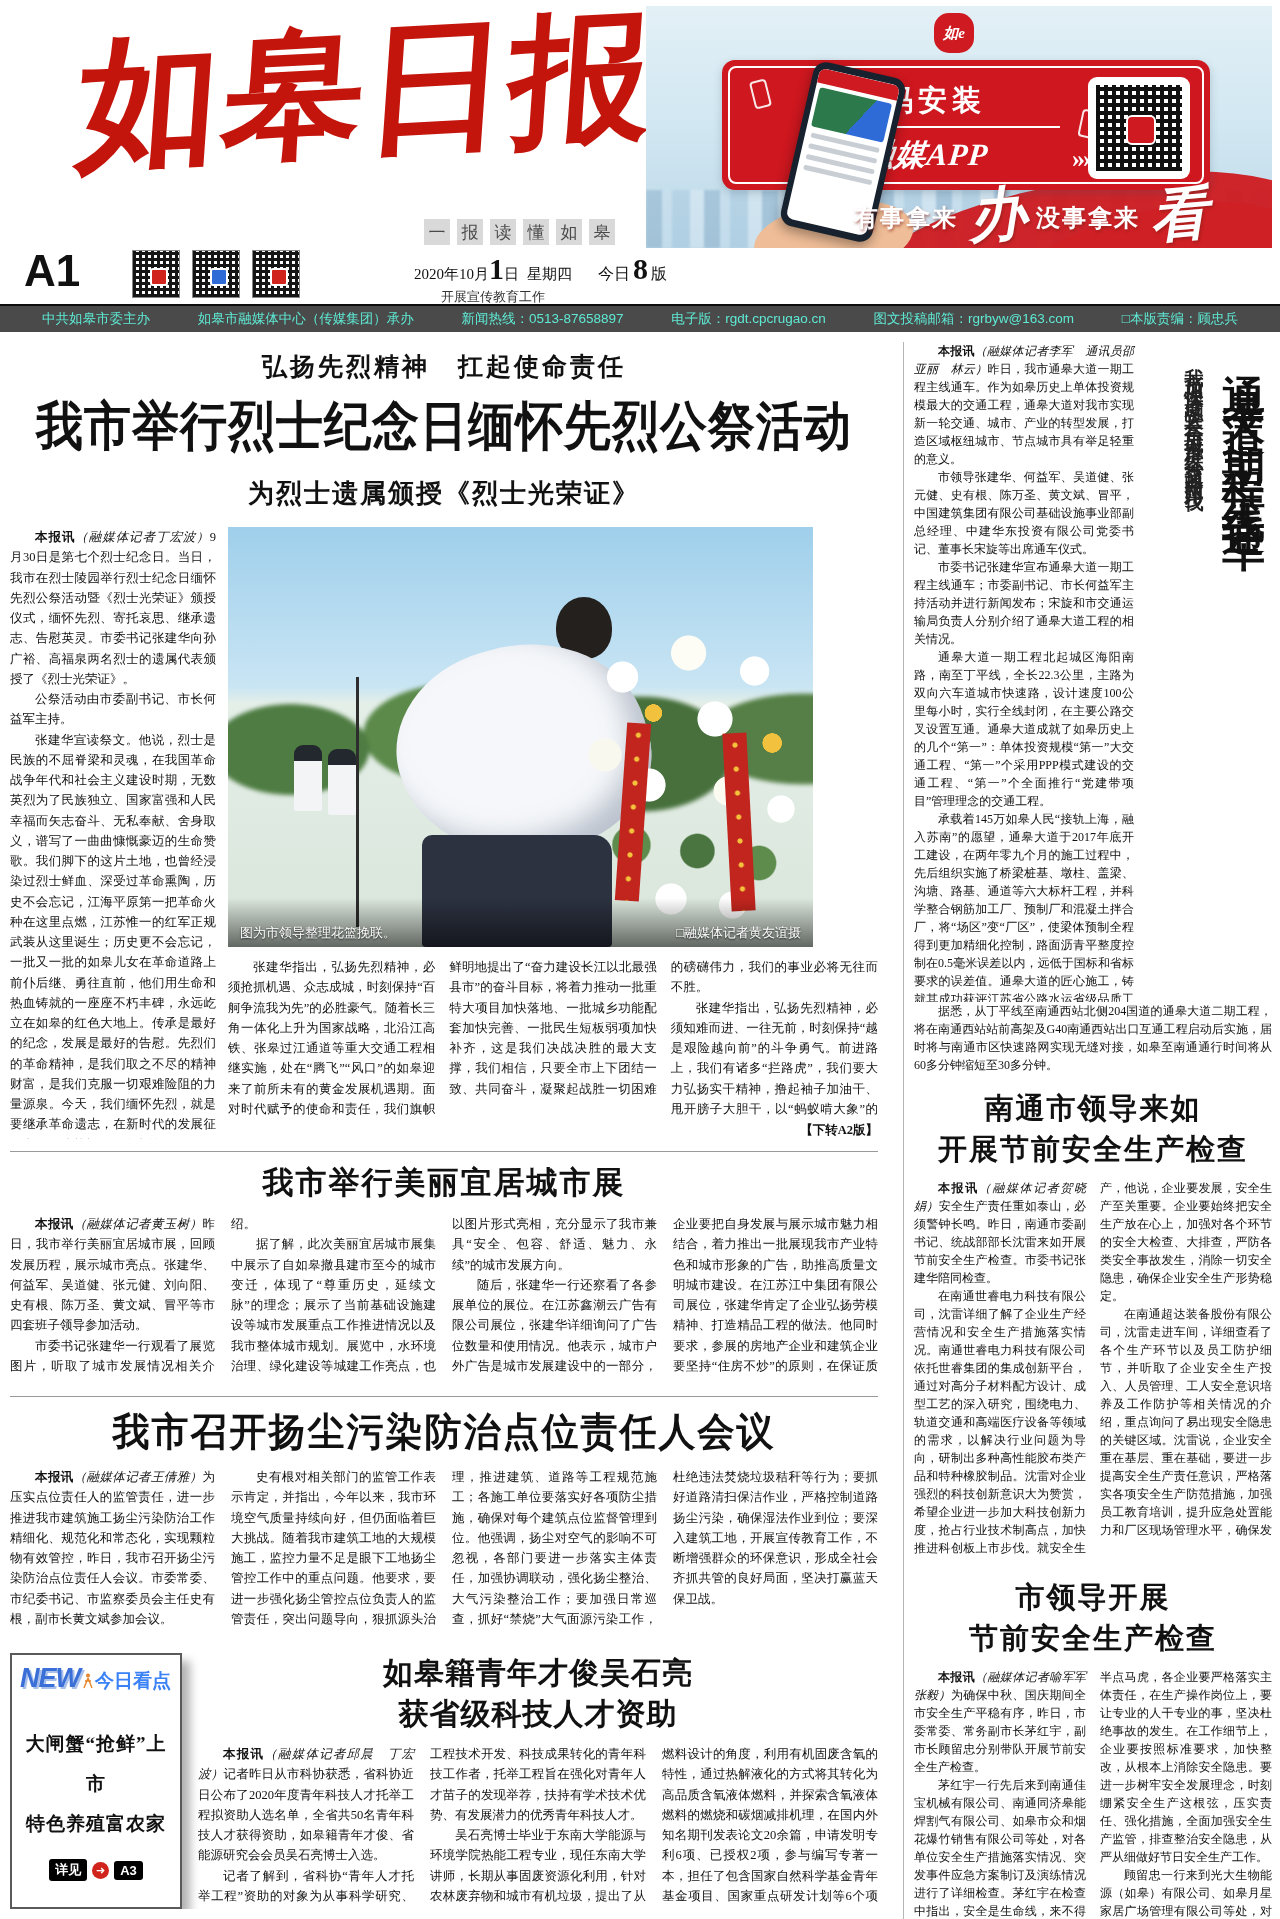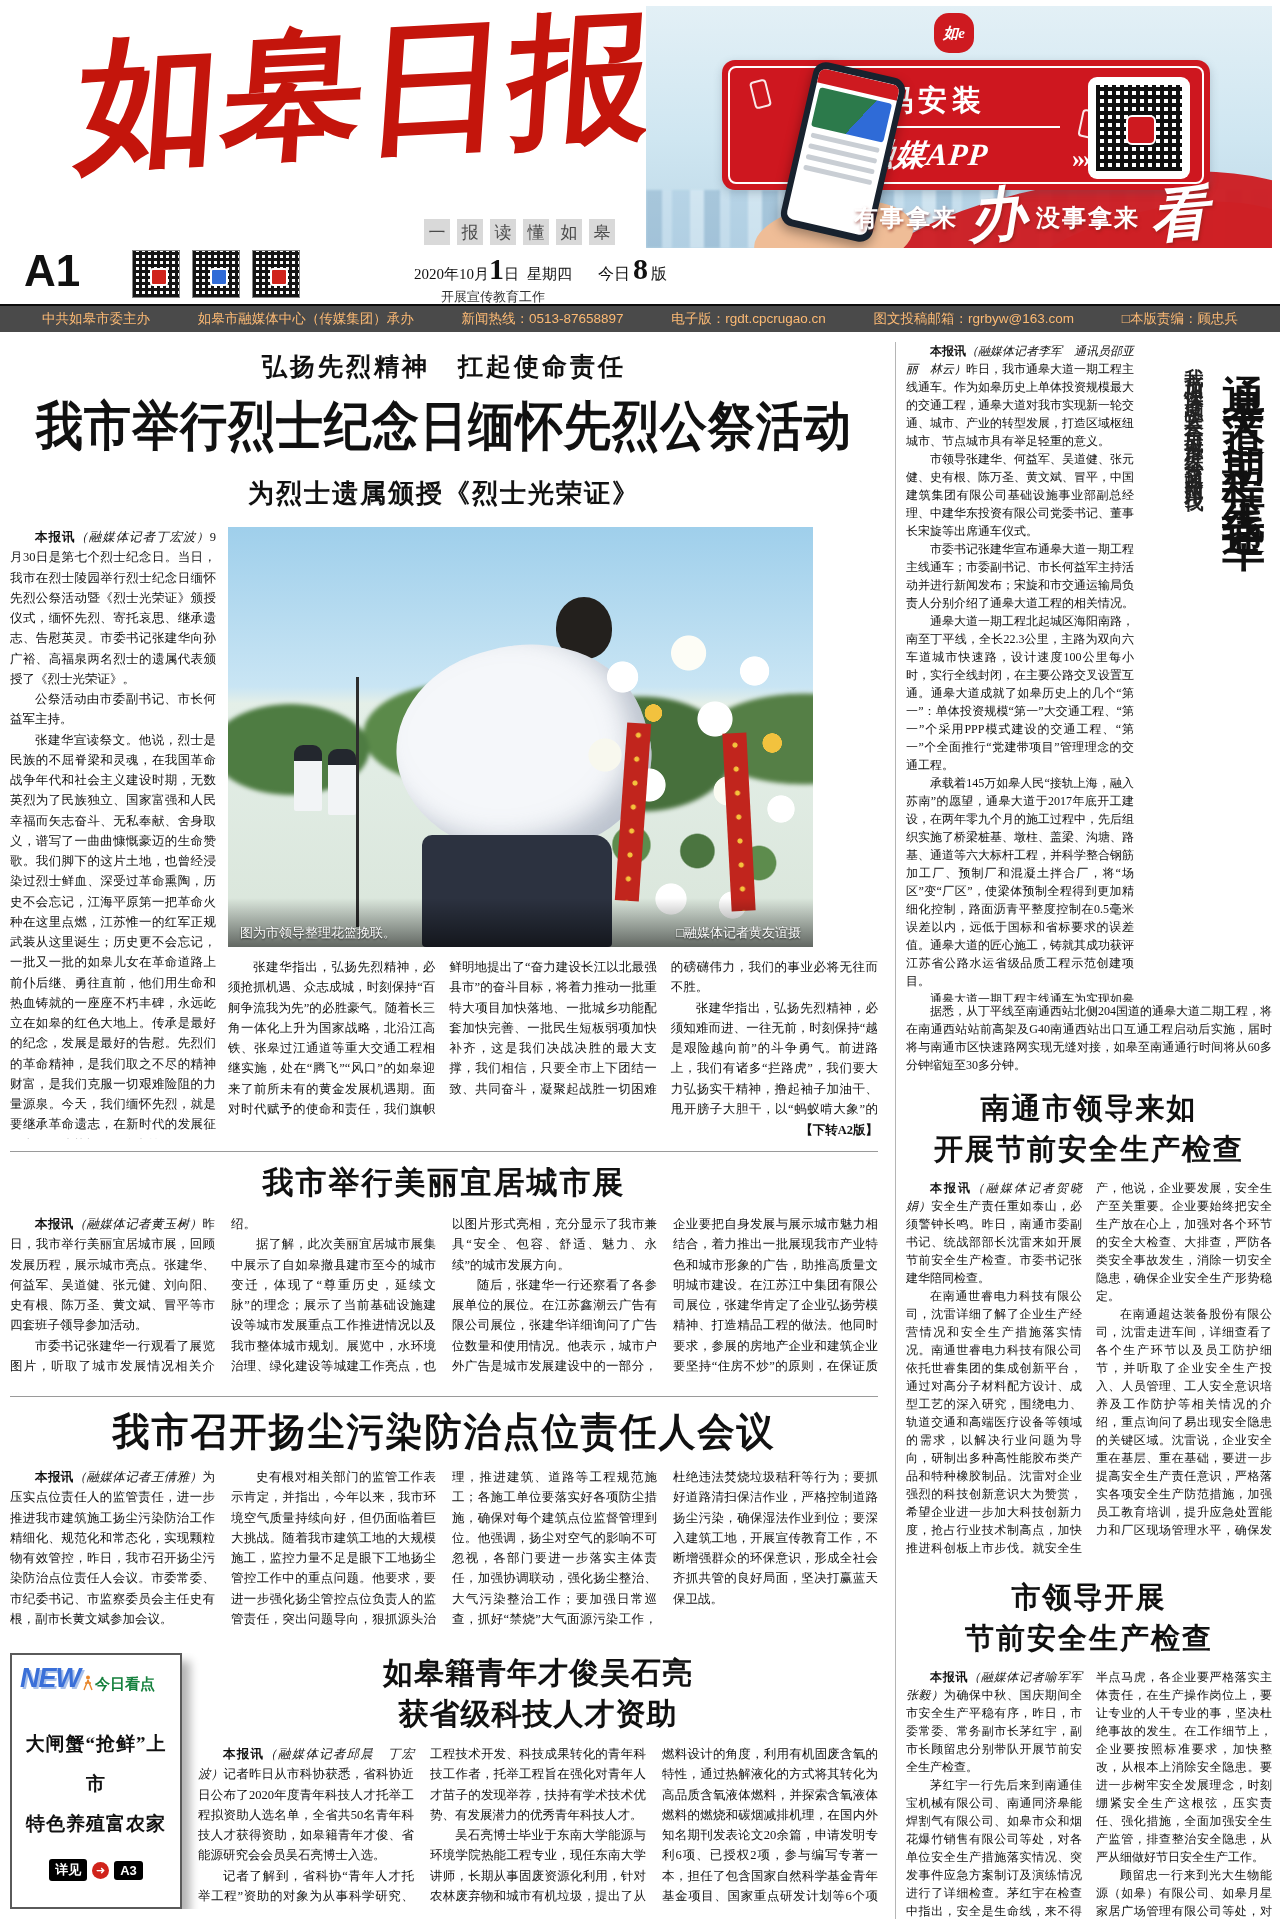--- a/index.html
+++ b/index.html
@@ -66,24 +66,24 @@
   .ad-phone-screen .ln { height:5px; background:#c9ced4; margin:6px 6px 0 6px; border-radius:2px; }
   .ad-hand { position:absolute; left:108px; top:196px; width:160px; height:74px; background:#efbd97; z-index:2;
     border-radius:46% 60% 50% 50%; transform:rotate(-12deg); }
   .ad-tagline { position:absolute; left:208px; bottom:4px; display:flex; align-items:flex-end; gap:10px; z-index:4;
     color:#fff; font-weight:bold; text-shadow:1px 2px 3px rgba(130,30,20,.55); white-space:nowrap; }
   .ad-tagline .sm { font-size:24px; letter-spacing:2px; padding-bottom:10px; font-family:"Liberation Sans",sans-serif; }
   .ad-tagline .bg { font-size:58px; font-style:italic; transform:rotate(-5deg); line-height:1; }
 
   
   .infobar { height:28px; background:#4a4a4a; border-top:2px solid #0d0d0d; display:flex; align-items:center;
-    padding:0 42px; justify-content:space-between; color:#fdba74; font-size:13.5px; font-family:"Liberation Sans",sans-serif; white-space:nowrap; }
-
-  
-  .content { display:flex; padding:10px 8px 0 10px; gap:8px; }
+    padding:0 42px; justify-content:space-between; color:#5eead4; font-size:13.5px; font-family:"Liberation Sans",sans-serif; white-space:nowrap; }
+
+  
+  .content { display:flex; padding:10px 8px 0 10px; gap:16px; }
   .left-zone { width:868px; flex:none; }
   .right-zone { flex:1; border-left:1px solid #b5b5b5; margin-left:9px; padding-left:10px; }
 
   p.story { font-size:12.5px; line-height:1.62; text-align:justify; text-indent:2em; }
   .right-zone p.story { font-size:12px; line-height:1.5; }
   p.story b { font-weight:bold; }
   .kai { font-style:italic; }
   .rule { border-top:1px solid #9a9a9a; margin:12px 0 10px 0; }
 
   
@@ -148,21 +148,21 @@
   .m-cols, .y-cols { columns:4; column-gap:16px; height:170px; overflow:hidden; margin-top:10px; }
   .yang-head { font-size:37px; letter-spacing:2px; transform:scaleY(1.05); }
 
   
   .bottom-band { display:flex; gap:16px; margin-top:16px; height:256px; overflow:hidden; }
   .today-box { width:172px; flex:none; border:2px solid #5a5a5a; box-shadow:8px 8px 9px rgba(0,0,0,.3);
     padding:8px 8px; position:relative; background:#fff; }
   .tb-top { display:flex; align-items:flex-end; }
   .tb-new { font-size:27px; font-weight:bold; font-style:italic; color:#3a6fd8; font-family:"Liberation Sans",sans-serif;
     text-shadow:2px 2px 0 #a9c1ea; letter-spacing:-1px; }
-  .tb-badge { color:#15803d; font-weight:bold; font-size:15px; margin-left:2px; white-space:nowrap; }
+  .tb-badge { color:#3b82f6; font-weight:bold; font-size:19px; margin-left:2px; white-space:nowrap; }
   .walker { display:inline-block; width:12px; height:16px; margin-right:1px; vertical-align:-2px; }
   .tb-lines { margin-top:30px; text-align:center; font-size:19px; font-weight:bold; line-height:2.1; letter-spacing:1px; }
   .tb-see { position:absolute; left:0; right:0; bottom:26px; display:flex; justify-content:center; align-items:center; gap:5px;
     font-family:"Liberation Sans",sans-serif; }
   .tb-see .pill { background:#000000; color:#fff; font-size:13px; font-weight:bold; padding:2px 6px; border-radius:3px; }
   .tb-see .arr { width:17px; height:17px; border-radius:50%; background:#d0231b; color:#fff; font-size:11px;
     display:flex; align-items:center; justify-content:center; }
   .wus { flex:1; }
   .wus-head { font-size:30px; line-height:1.35; letter-spacing:1px; }
   .w-cols { columns:3; column-gap:16px; height:168px; overflow:hidden; margin-top:10px; }

